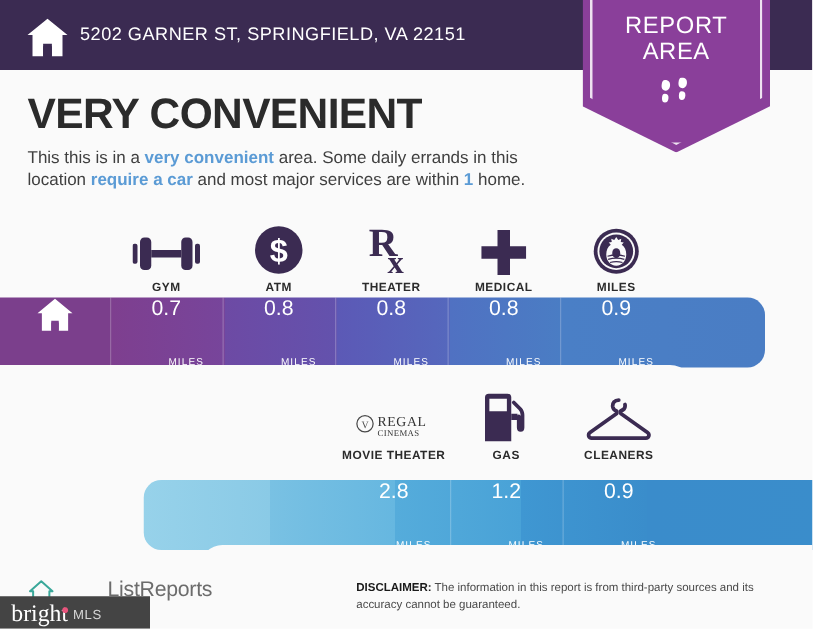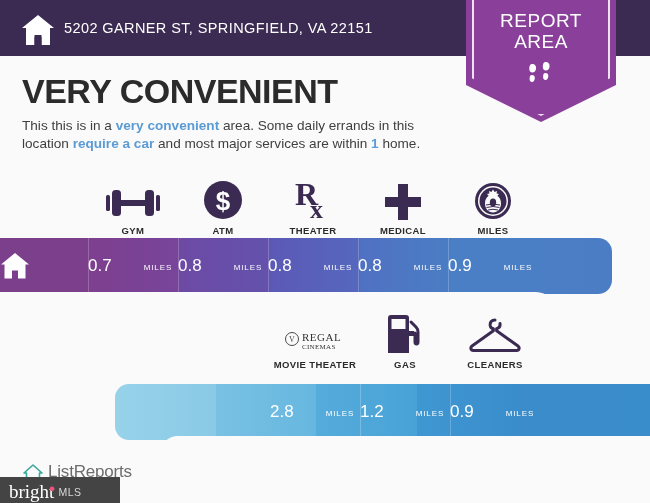--- a/index.html
+++ b/index.html
@@ -86,22 +86,22 @@
        #7e3f8f 14.7%, #77459b 29.4%,
        #6d4aa4 29.4%, #6352ad 44.1%,
        #5c59b6 44.1%, #5568bd 58.8%,
        #5071c2 58.8%, #4a7dc4 73.5%,
        #4a7fc6 73.5%, #4a7dc4 100%);
     border-radius: 0 14px 14px 0;
   }
   #bar1-strip { position: absolute; inset: 0; display: flex; }
   .bar-seg {
     width: 90px; height: 100%; position: relative;
-    display: flex; flex-direction: row; align-items: center;
-    justify-content: flex-start; color: #ffffff;
+    display: flex; flex-direction: column; align-items: center;
+    justify-content: space-between; color: #ffffff;
   }
   .bar-seg + .bar-seg::before {
     content: ""; position: absolute; left: 0; top: 0; bottom: 0;
     width: 1px; background: rgba(255,255,255,0.22);
   }
   .bar-val { font-size: 17px; font-weight: 400; line-height: 18px; }
   .bar-unit { font-size: 8px; letter-spacing: 0.9px; margin-top: 2px; margin-left: 32px; }
   #bar1-home { width: 88px; }
 
   
@@ -128,21 +128,21 @@
     position: absolute; left: 160px; top: 436px; width: 500px; height: 70px;
     background: #fafafa; border-radius: 18px 0 0 0;
   }
 
   
   #listreports {
     position: absolute; left: 22px; top: 462px;
     display: flex; align-items: center; gap: 4px;
   }
   #listreports-text {
-    font-size: 17px; color: #6c6c6c; letter-spacing: -0.2px;
+    font-size: 17px; color: #6c6c6c; letter-spacing: -0.2px; margin-left: 38px;
   }
   #brightmls {
     position: absolute; left: 0; top: 477px; width: 120px; height: 30px;
     background: #444444; display: flex; align-items: center; gap: 4px;
     padding-left: 9px;
   }
   #brightmls-main {
     font-family: "Liberation Serif", serif; font-size: 19px;
     color: #ffffff; position: relative;
   }
@@ -365,14 +365,17 @@
   </div>
 
   <div id="brightmls">
     <span id="brightmls-main">
       <span>bright</span>
       <span id="brightmls-dot">●</span>
     </span>
     <span id="brightmls-sub">MLS</span>
   </div>
 
+  <div id="disclaimer">
+    <b>DISCLAIMER:</b><span> The information in this report is from third-party sources and its accuracy cannot be guaranteed.</span>
+  </div>
 
 </div>
 
 </body></html>

